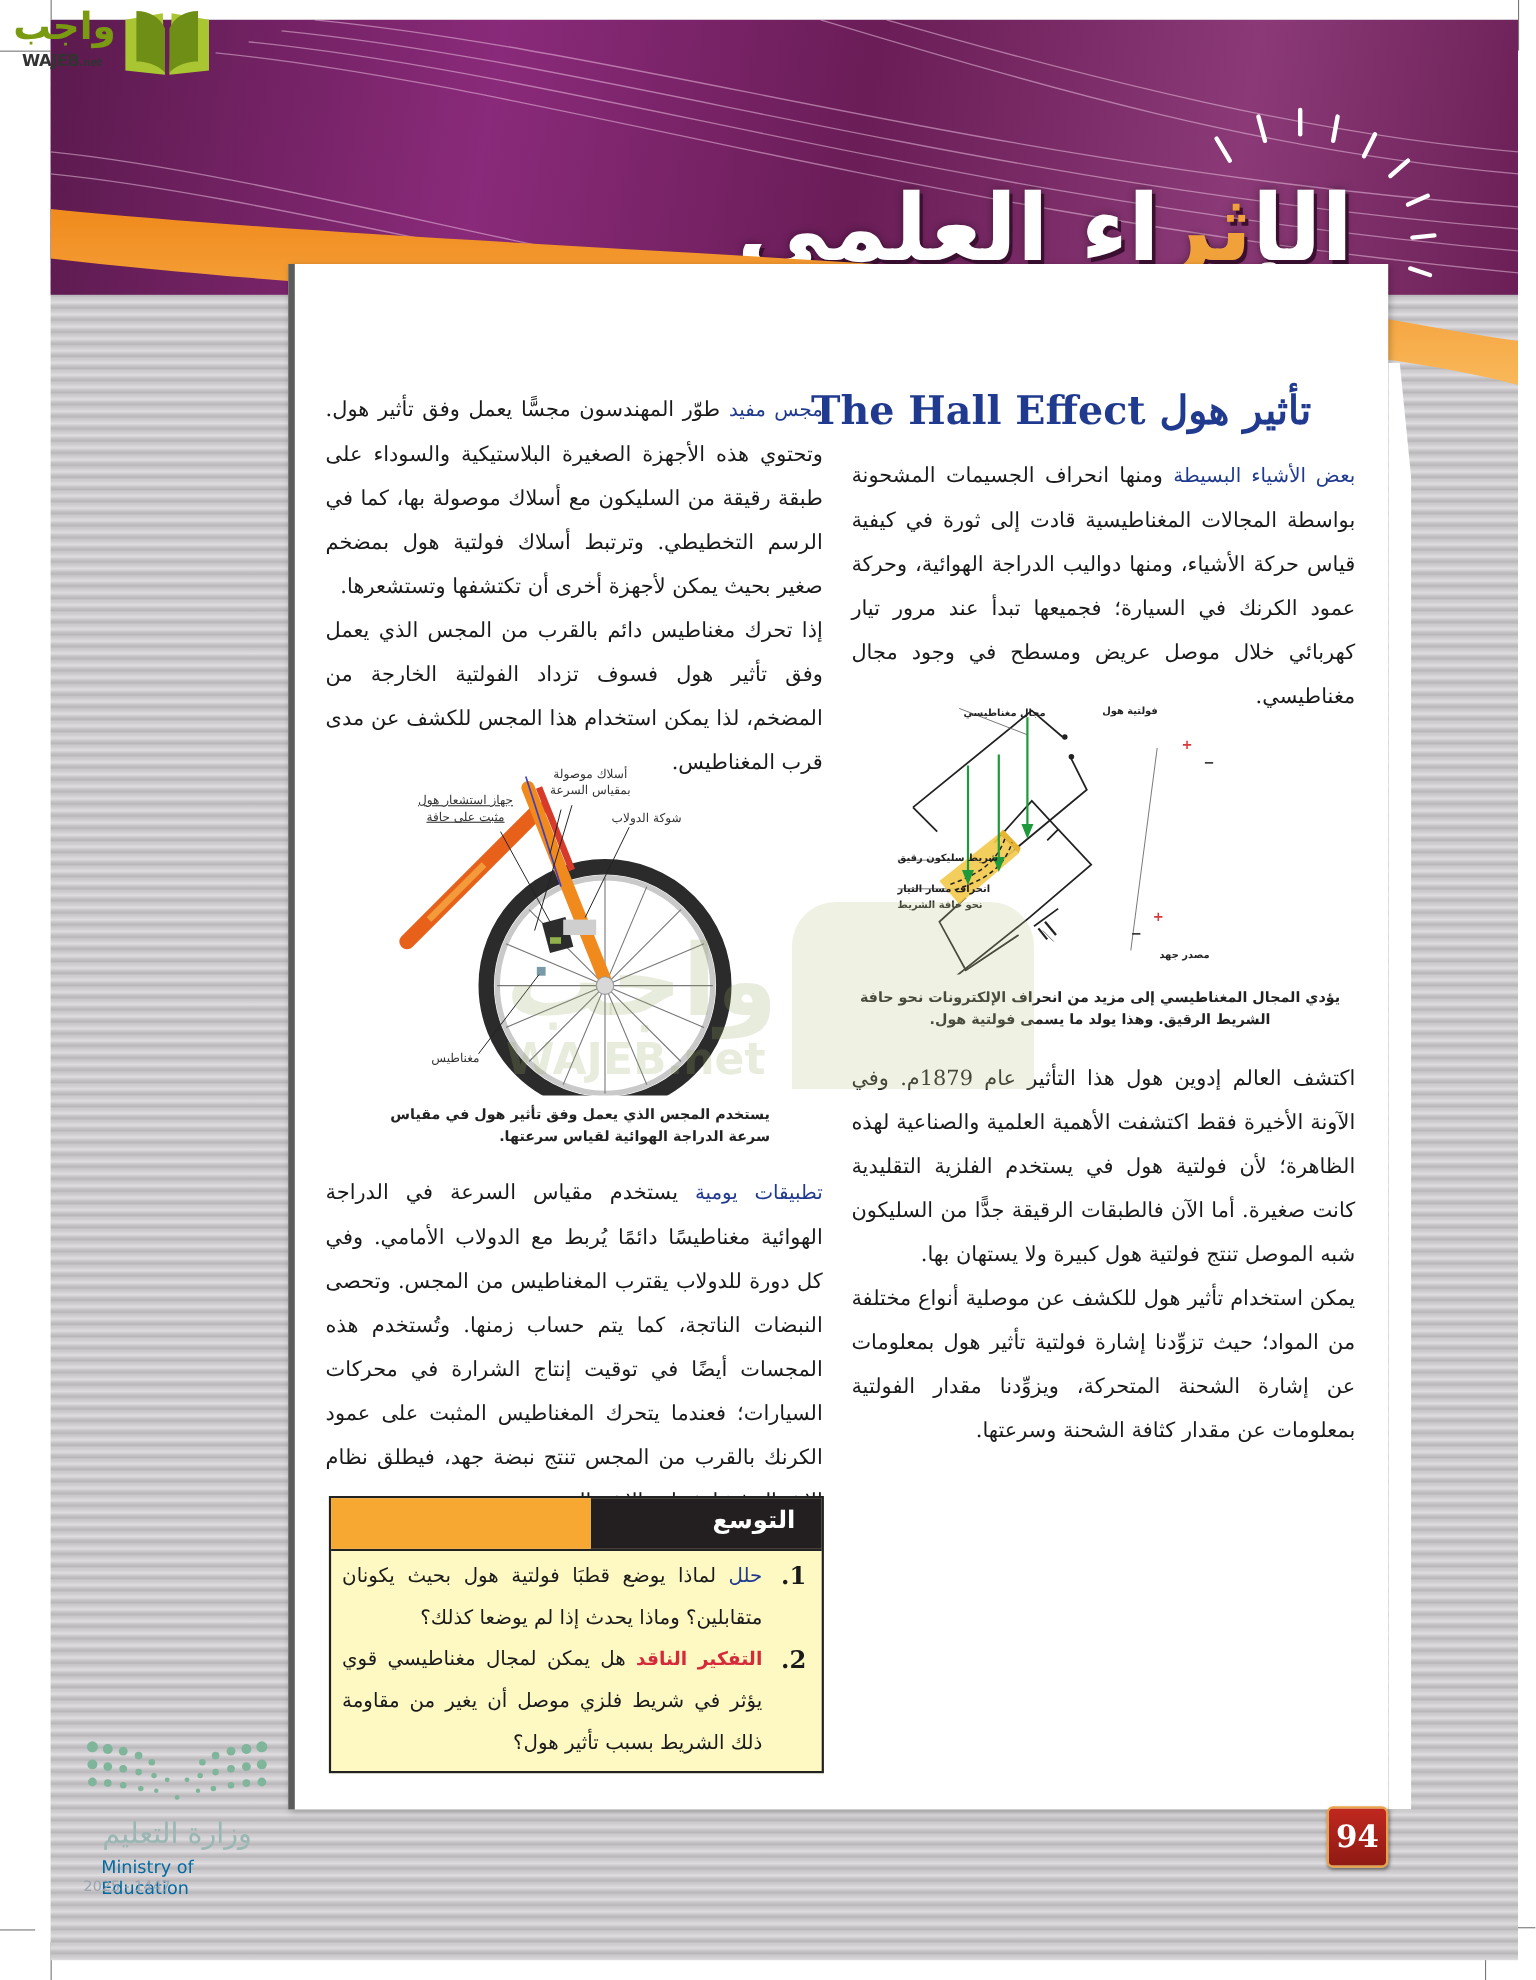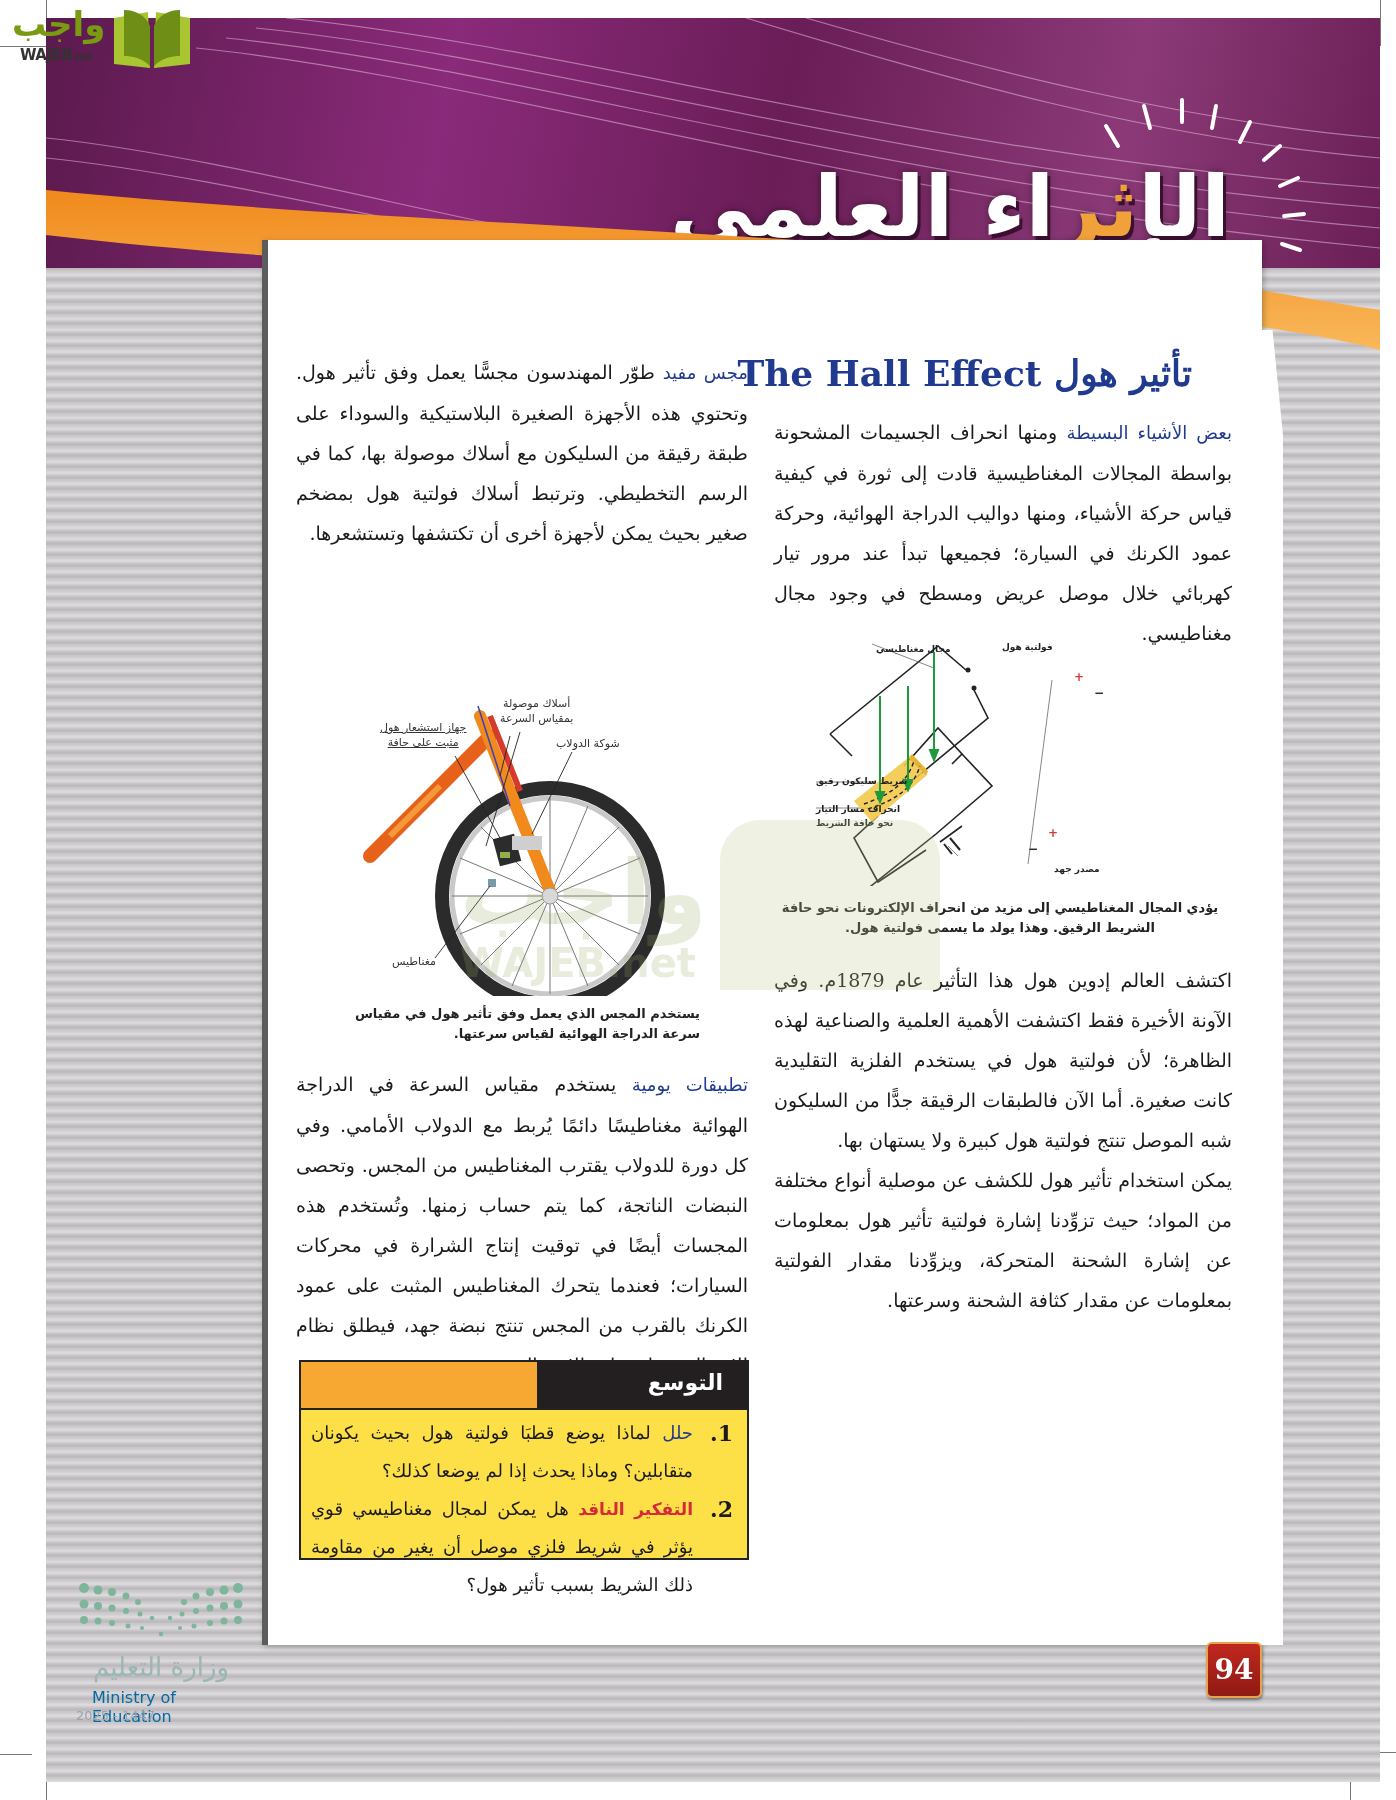--- a/index.html
+++ b/index.html
@@ -70,22 +70,22 @@
 
   .diagram { position: absolute; left: 816px; top: 636px; width: 420px; height: 250px; }
   .diag-label { position: absolute; font-size: 9px; font-weight: bold; color: #222; direction: rtl; white-space: nowrap; font-family: "DejaVu Sans", sans-serif; }
   .caption { position: absolute; direction: rtl; text-align: center; font-size: 13px; font-weight: bold; color: #222; line-height: 20px; font-family: "DejaVu Sans", sans-serif; }
 
   .bike { position: absolute; left: 360px; top: 696px; width: 360px; height: 300px; }
   .bike-label { position: absolute; font-size: 11px; color: #333; direction: rtl; text-align: center; white-space: nowrap; line-height: 15px; font-family: "DejaVu Sans", sans-serif; }
 
   
   .exp-box {
-    position: absolute; left: 299px; top: 1360px; width: 450px; height: 200px;
-    border: 2px solid #222; background: #fde047;
+    position: absolute; left: 299px; top: 1360px; width: 450px; height: 252px;
+    border: 2px solid #222; background: #fef9c3;
   }
   .exp-head { height: 48px; display: flex; direction: rtl; border-bottom: 2px solid #222; }
   .exp-title { width: 210px; background: #231f20; color: #ffffff; font-size: 22px; font-weight: bold; padding: 8px 24px 0 0; font-family: "DejaVu Sans", sans-serif; }
   .exp-fill { flex: 1; background: #f7a833; }
   .exp-body { direction: rtl; padding: 4px 14px 0 10px; font-family: "DejaVu Serif", serif; }
   .exp-item { display: flex; direction: rtl; font-size: 18px; line-height: 38px; color: #1a1a1a; }
   .exp-num { width: 40px; flex: none; font-weight: bold; font-size: 22px; }
   .exp-text { flex: 1; text-align: justify; }
 
   
@@ -231,20 +231,21 @@
   <div>الشريط الرقيق. وهذا يولد ما يسمى فولتية هول.</div>
 </div>
 
 <div class="col right-col" style="top:956px;">
   <p style="margin-top:4px;">اكتشف العالم إدوين هول هذا التأثير عام 1879م. وفي الآونة الأخيرة فقط اكتشفت الأهمية العلمية والصناعية لهذه الظاهرة؛ لأن فولتية هول في يستخدم الفلزية التقليدية كانت صغيرة. أما الآن فالطبقات الرقيقة جدًّا من السليكون شبه الموصل تنتج فولتية هول كبيرة ولا يستهان بها.</p>
   <p>يمكن استخدام تأثير هول للكشف عن موصلية أنواع مختلفة من المواد؛ حيث تزوِّدنا إشارة فولتية تأثير هول بمعلومات عن إشارة الشحنة المتحركة، ويزوِّدنا مقدار الفولتية بمعلومات عن مقدار كثافة الشحنة وسرعتها.</p>
 </div>
 
 <div class="col left-col">
   <p><span class="kw">مجس مفيد</span><span> طوّر المهندسون مجسًّا يعمل وفق تأثير هول. وتحتوي هذه الأجهزة الصغيرة البلاستيكية والسوداء على طبقة رقيقة من السليكون مع أسلاك موصولة بها، كما في الرسم التخطيطي. وترتبط أسلاك فولتية هول بمضخم صغير بحيث يمكن لأجهزة أخرى أن تكتشفها وتستشعرها.</span></p>
+  <p>إذا تحرك مغناطيس دائم بالقرب من المجس الذي يعمل وفق تأثير هول فسوف تزداد الفولتية الخارجة من المضخم، لذا يمكن استخدام هذا المجس للكشف عن مدى قرب المغناطيس.</p>
 </div>
 
 <div class="bike">
   <svg width="360" height="300" viewBox="0 0 360 300">
     <line x1="10" y1="160" x2="130" y2="40" stroke="#e8611a" stroke-width="14" stroke-linecap="round"></line>
     <line x1="30" y1="140" x2="80" y2="90" stroke="#f39b3a" stroke-width="6"></line>
     <circle cx="190" cy="200" r="108" fill="none" stroke="#2b2b2b" stroke-width="14"></circle>
     <circle cx="190" cy="200" r="98" fill="none" stroke="#c9c9c9" stroke-width="5"></circle>
     <g stroke="#777" stroke-width="1">
       <line x1="190" y1="200" x2="190" y2="102"></line>

